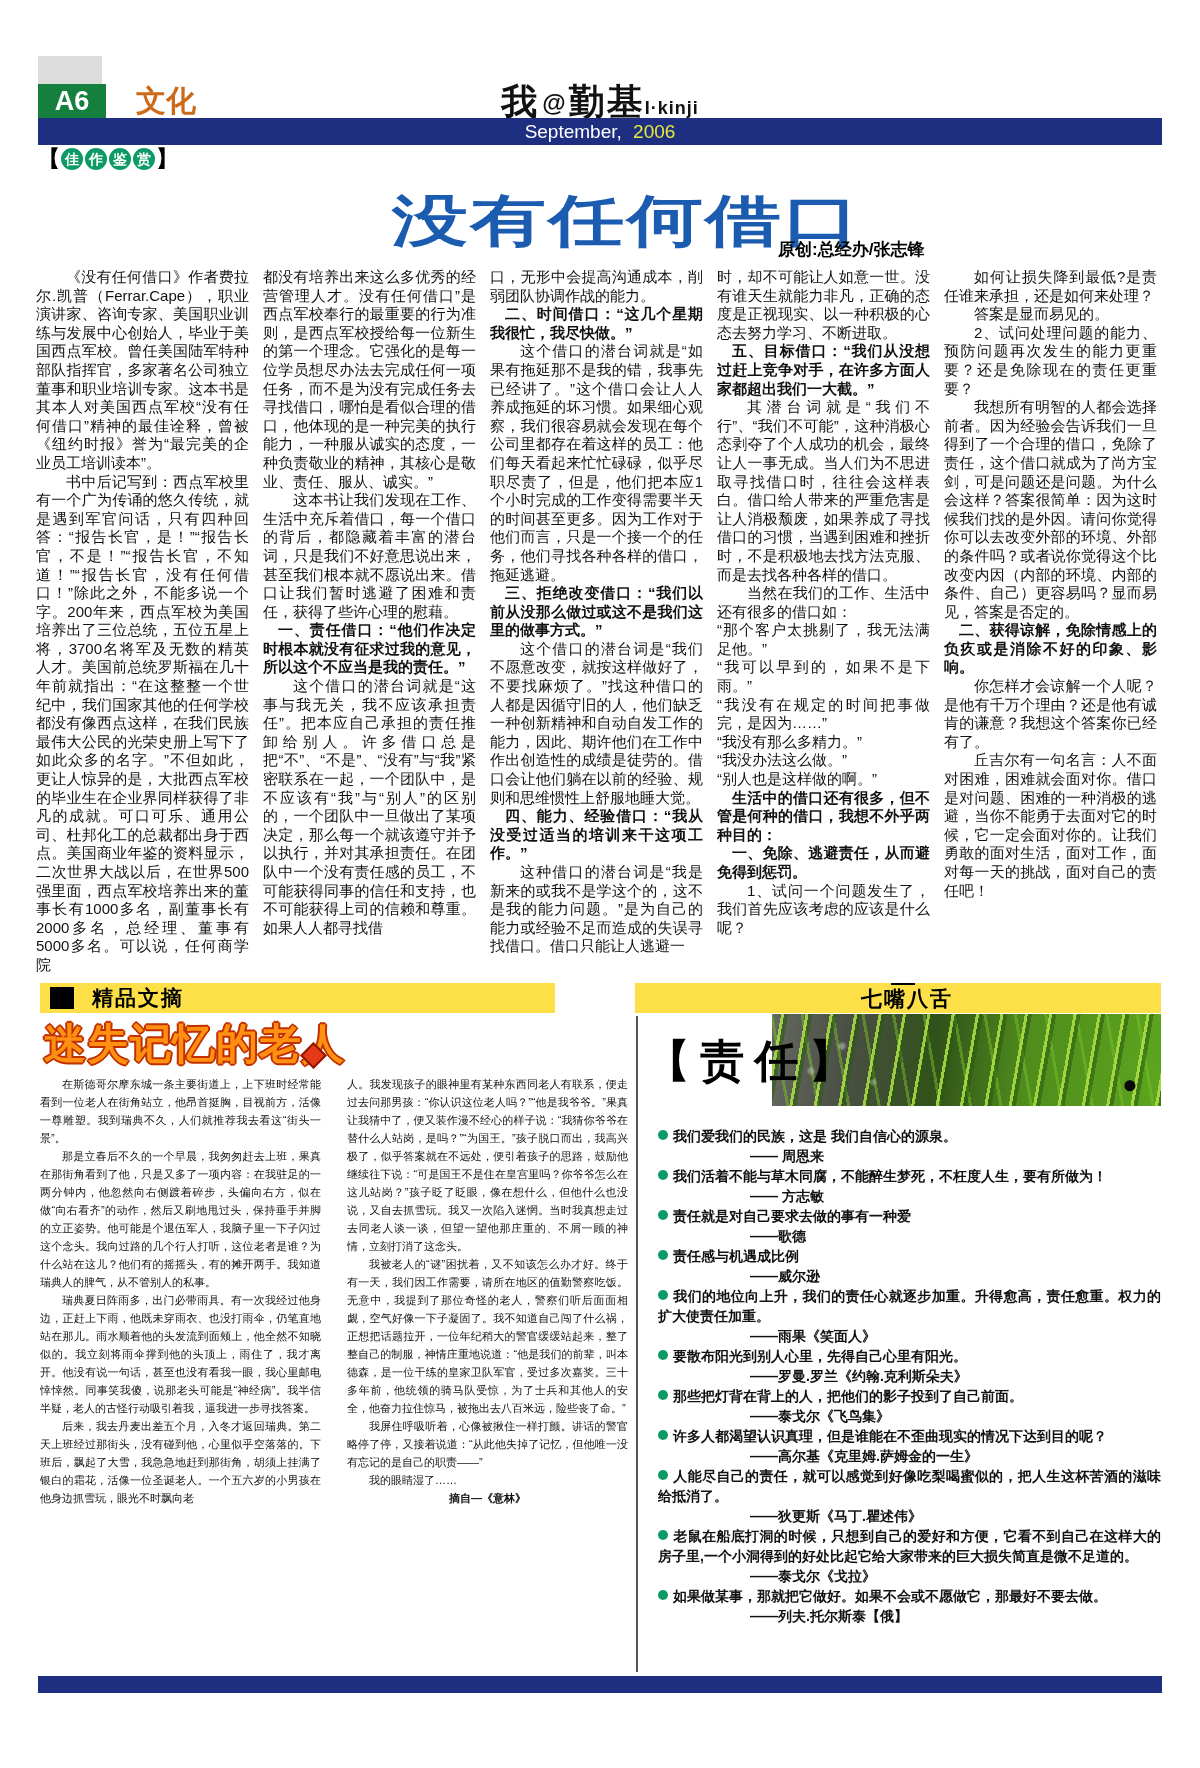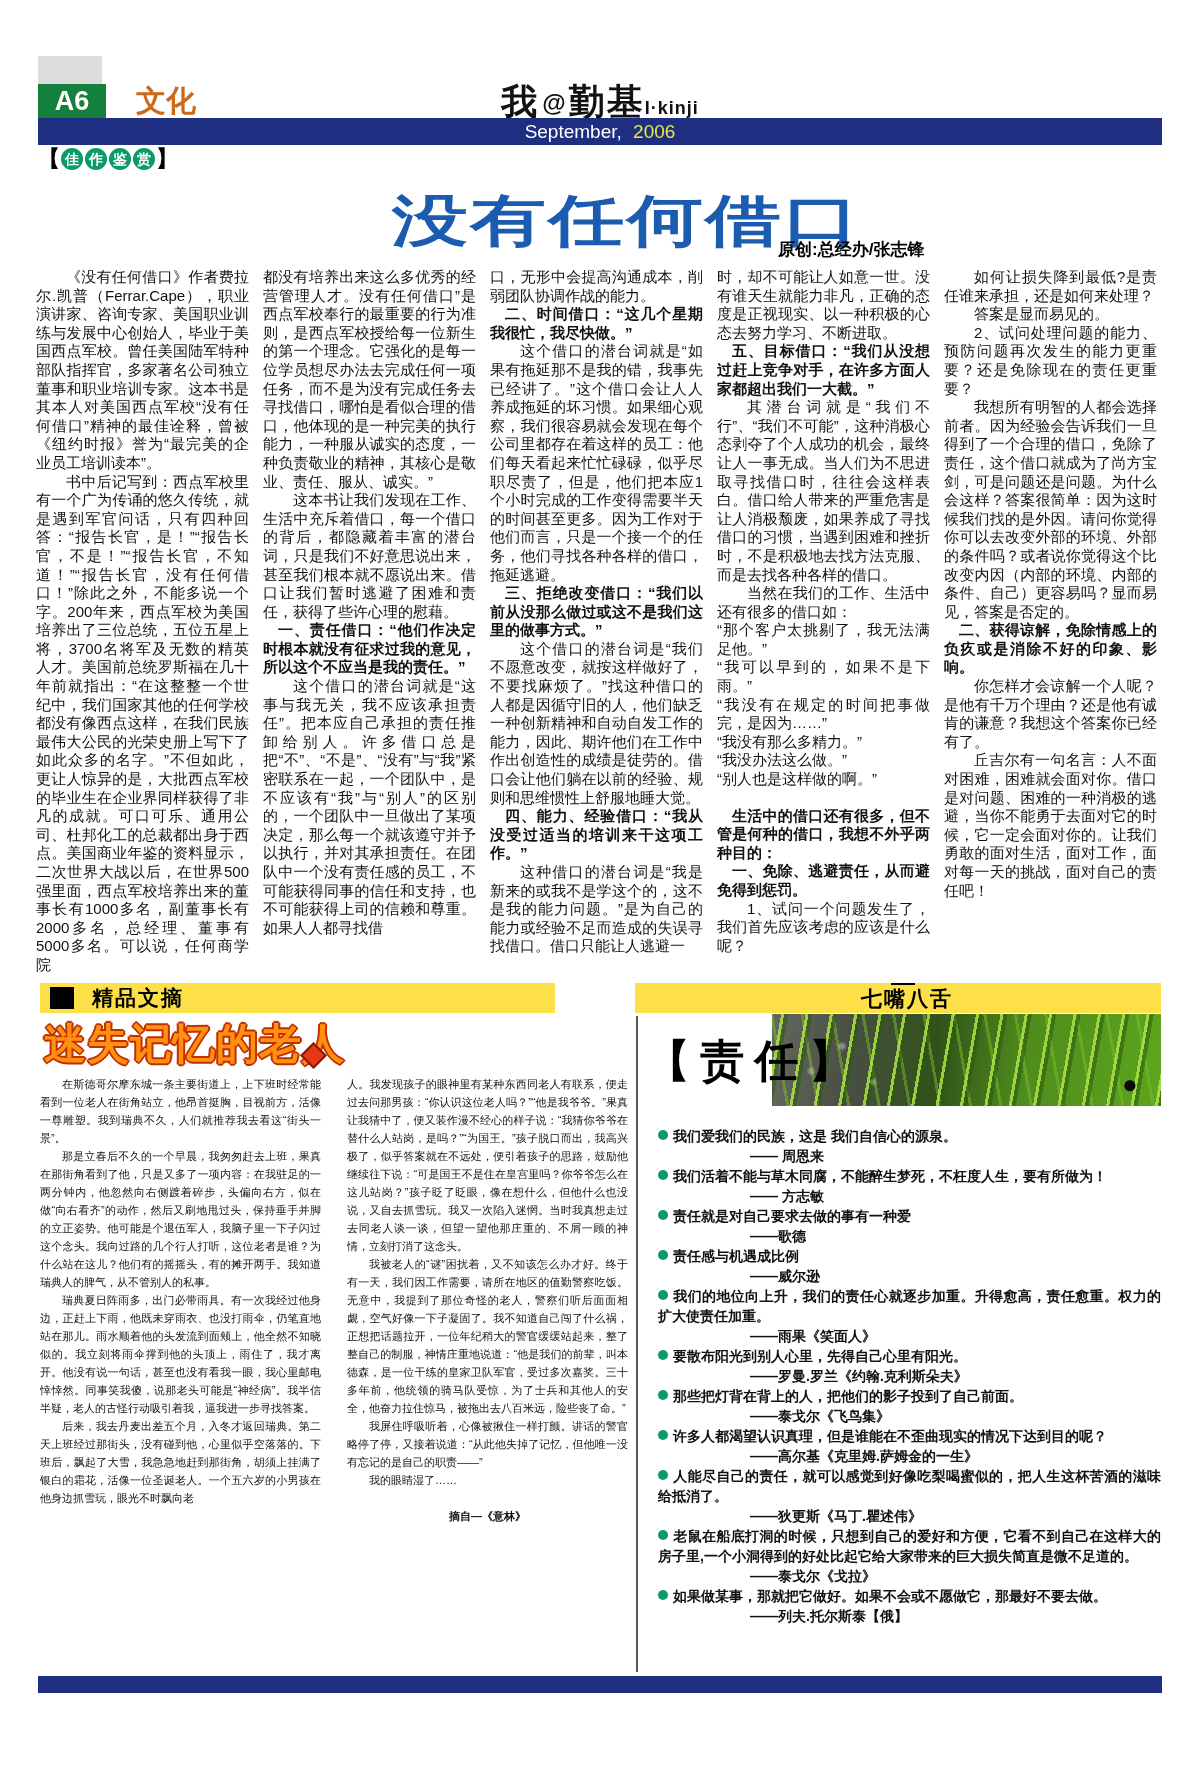--- a/index.html
+++ b/index.html
@@ -26,21 +26,21 @@
   
   .main-title{position:absolute;left:392px;top:184px;font-size:56px;font-weight:bold;color:#1b5cb0;
               letter-spacing:2px;white-space:nowrap;transform:scaleX(1.35);transform-origin:left top;}
   .byline{position:absolute;left:778px;top:238px;font-size:17px;font-weight:bold;color:#000;}
   .main-cols{position:absolute;left:36px;top:268px;width:1121px;height:712px;display:flex;gap:14px;overflow:hidden;}
   .main-cols .col{width:213px;flex:0 0 213px;font-size:15px;line-height:18.6px;text-align:justify;overflow:hidden;}
   .col p{margin:0;}
   .col p.ind{text-indent:2em;}
   .col p.bold{font-weight:bold;}
   .col p.bold.ind{text-indent:1em;}
-  .col p.gap{margin-top:18px;}
+  .col p.gap{margin-top:0;}
   .col p.center{text-align:center;font-weight:bold;text-indent:0;}
   
   .sec-bar{position:absolute;height:30px;background:#fde047;display:flex;align-items:center;}
   .sec-bar .sq{width:24px;height:22px;background:#000;margin-left:10px;}
   .sec-bar .lbl{font-size:21px;font-weight:bold;color:#000;margin-left:18px;letter-spacing:2px;}
   .sec-bar.left{left:40px;top:983px;width:515px;}
   .sec-bar.right{left:635px;top:983px;width:526px;flex-direction:column;}
   
   .memoir-title{position:absolute;left:44px;top:1016px;font-size:42px;font-weight:bold;color:#ff9012;
       letter-spacing:1px;

